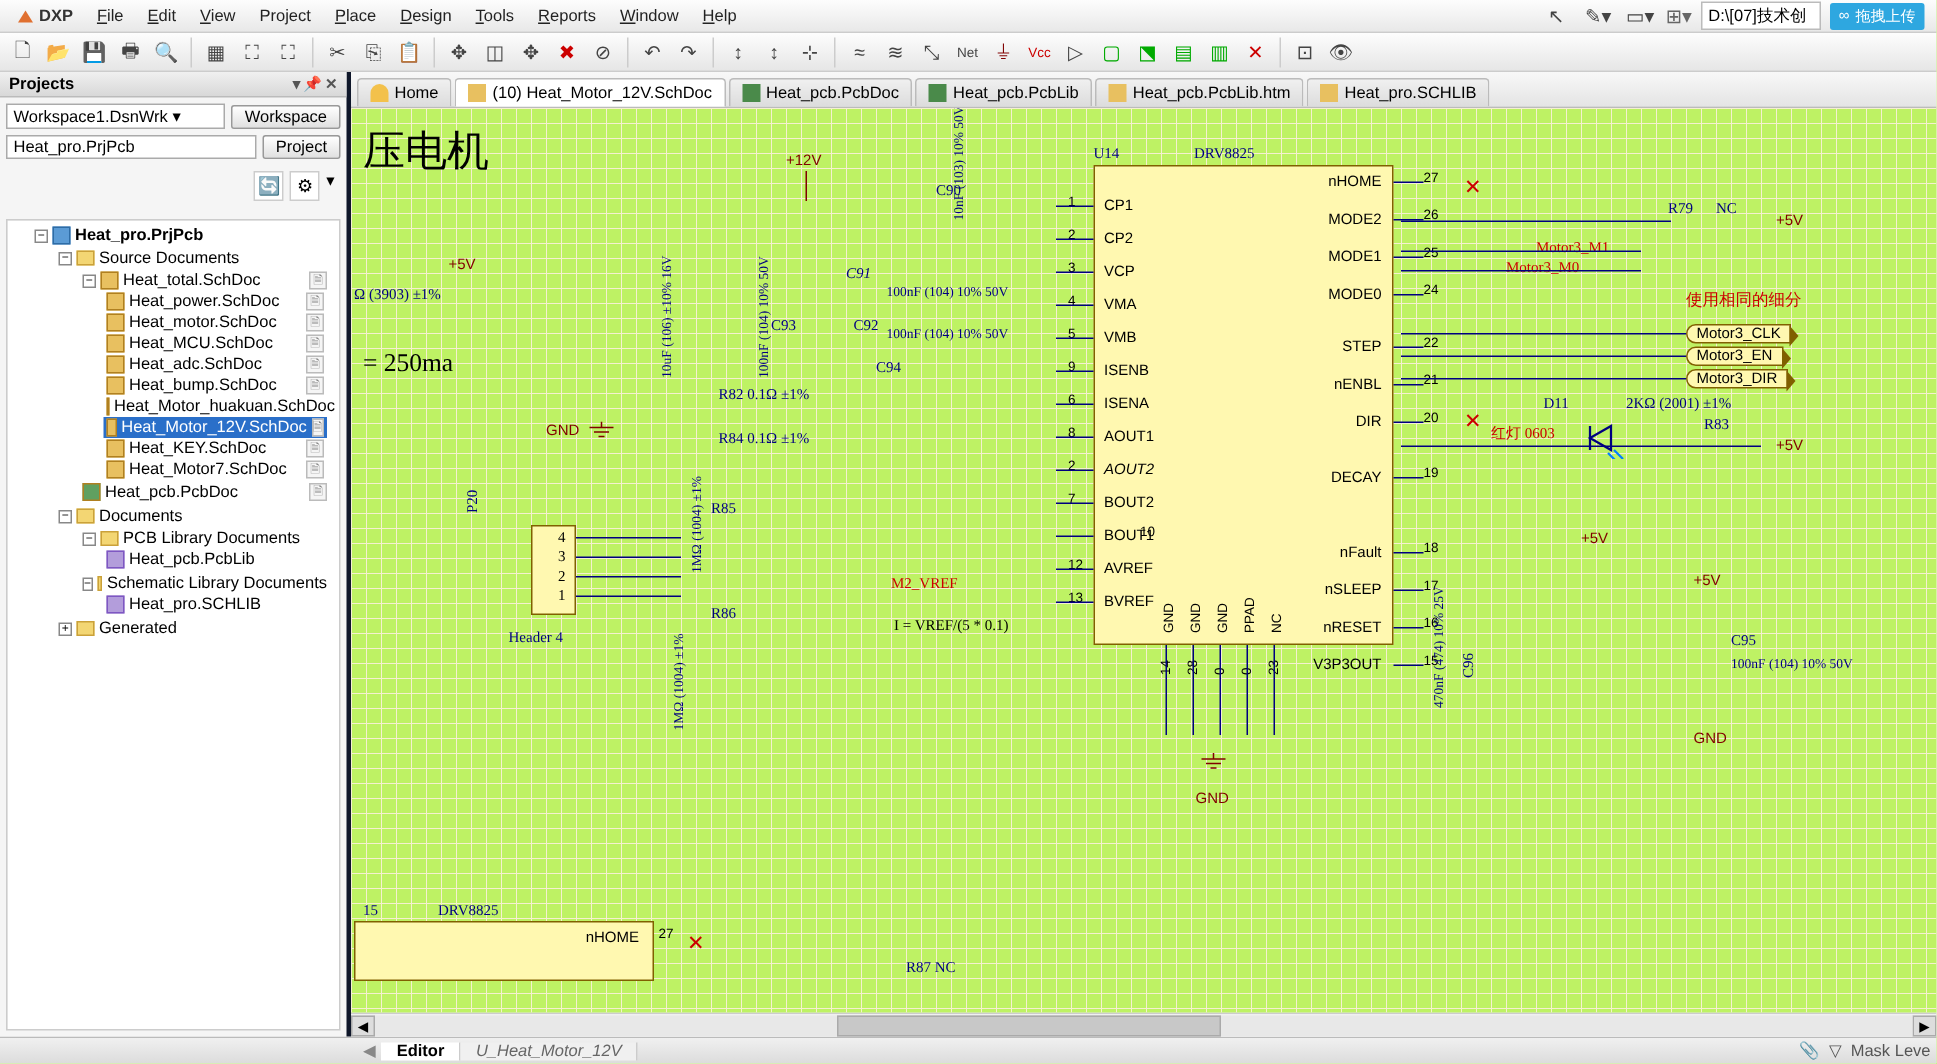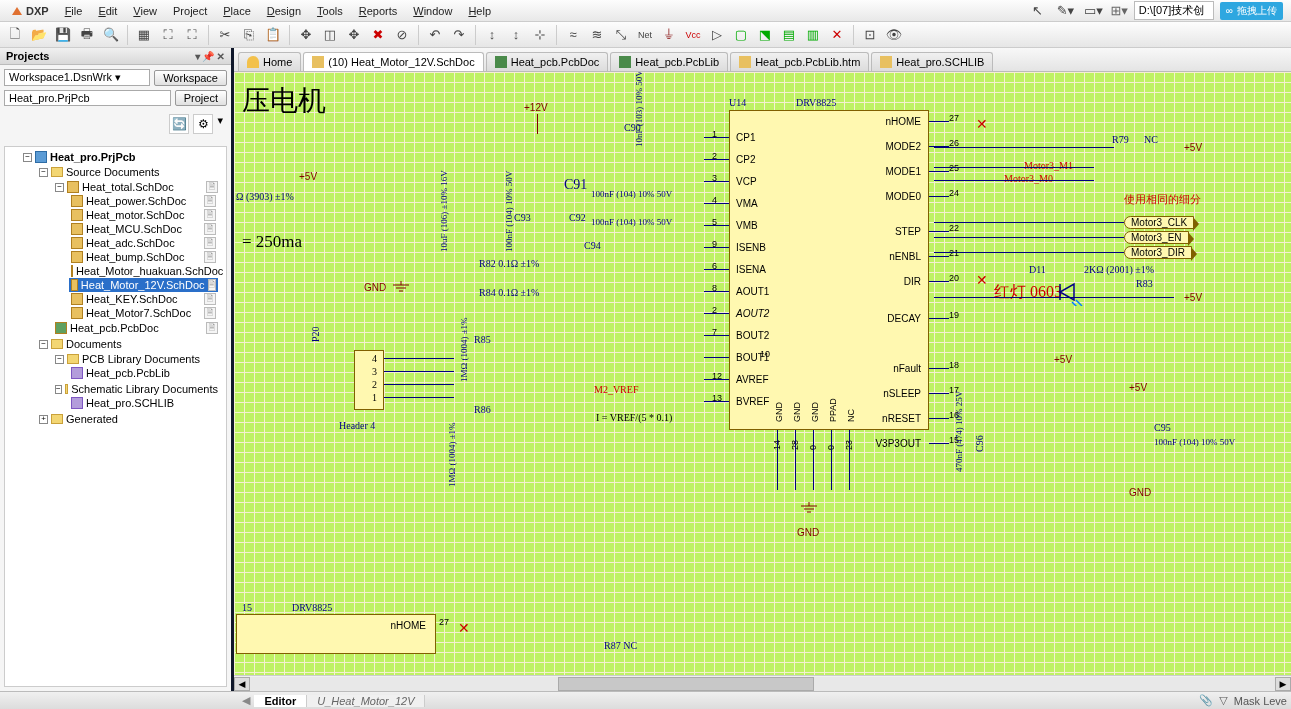--- a/index.html
+++ b/index.html
@@ -379,21 +379,21 @@
       <div class="sch-text" style="left:105px;top:348px;font-size:10px;">Header 4</div>
 
       <div class="sch-text" style="left:205px;top:180px;font-size:9px;transform:rotate(-90deg);transform-origin:left top;">10uF (106) ±10% 16V</div>
       <div class="sch-text" style="left:270px;top:180px;font-size:9px;transform:rotate(-90deg);transform-origin:left top;">100nF (104) 10% 50V</div>
       <div class="sch-text" style="left:400px;top:75px;font-size:9px;transform:rotate(-90deg);transform-origin:left top;">10nF (103) 10% 50V</div>
 
       <div class="sch-text" style="left:245px;top:186px;font-size:10px;">R82    0.1Ω ±1%</div>
       <div class="sch-text" style="left:245px;top:215px;font-size:10px;">R84    0.1Ω ±1%</div>
       <div class="sch-text" style="left:280px;top:140px;font-size:10px;">C93</div>
       <div class="sch-text" style="left:335px;top:140px;font-size:10px;">C92</div>
-      <div class="sch-text" style="left:330px;top:105px;font-size:14px;">C91</div>
+      <div class="sch-text" style="left:330px;top:105px;font-size:10px;font-style:italic;">C91</div>
       <div class="sch-text" style="left:390px;top:50px;font-size:10px;">C90</div>
       <div class="sch-text" style="left:350px;top:168px;font-size:10px;">C94</div>
       <div class="sch-text" style="left:357px;top:145px;font-size:9px;">100nF (104) 10% 50V</div>
       <div class="sch-text" style="left:357px;top:117px;font-size:9px;">100nF (104) 10% 50V</div>
 
       <div class="sch-text" style="left:240px;top:262px;font-size:10px;">R85</div>
       <div class="sch-text" style="left:240px;top:332px;font-size:10px;">R86</div>
       <div class="sch-text" style="left:213px;top:415px;font-size:9px;transform:rotate(-90deg);transform-origin:left top;">1MΩ (1004) ±1%</div>
       <div class="sch-text" style="left:225px;top:310px;font-size:9px;transform:rotate(-90deg);transform-origin:left top;">1MΩ (1004) ±1%</div>
 
@@ -505,21 +505,21 @@
       <div class="sch-text" style="left:910px;top:62px;font-size:10px;">NC</div>
       <div class="sch-text red" style="left:770px;top:88px;font-size:10px;margin-left:20px;">Motor3_M1</div>
       <div class="sch-text red" style="left:770px;top:101px;font-size:10px;">Motor3_M0</div>
       <div class="sch-text red" style="left:890px;top:120px;font-size:11px;">使用相同的细分</div>
       <div class="netlabel" style="left:890px;top:144px;">Motor3_CLK</div>
       <div class="netlabel" style="left:890px;top:159px;">Motor3_EN</div>
       <div class="netlabel" style="left:890px;top:174px;">Motor3_DIR</div>
 
       <div class="sch-text" style="left:795px;top:192px;font-size:10px;">D11</div>
       <div class="sch-text" style="left:850px;top:192px;font-size:10px;">2KΩ (2001) ±1%</div>
-      <div class="sch-text red" style="left:760px;top:210px;font-size:16px;">红灯 0603</div>
+      <div class="sch-text red" style="left:760px;top:210px;font-size:10px;">红灯 0603</div>
       <div class="sch-text" style="left:902px;top:206px;font-size:10px;">R83</div>
       <div class="power-rail" style="left:950px;top:220px;">+5V</div>
       <div class="diode-sym" style="position:absolute;left:820px;top:210px;">
         <svg width="30" height="24">
             <polygon points="20,2 20,18 6,10" fill="none" stroke="#000080" stroke-width="1.5"></polygon>
             <line x1="6" y1="2" x2="6" y2="18" stroke="#000080" stroke-width="1.5"></line>
             <line x1="22" y1="18" x2="28" y2="24" stroke="#0080ff" stroke-width="1.5"></line>
             <line x1="18" y1="20" x2="24" y2="26" stroke="#0080ff" stroke-width="1.5"></line>
           </svg>
       </div>

